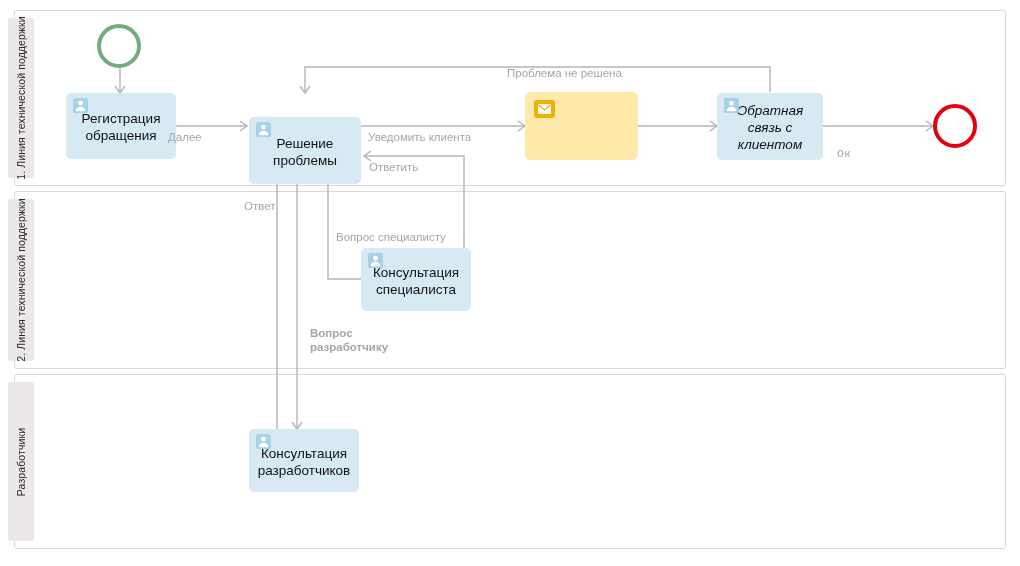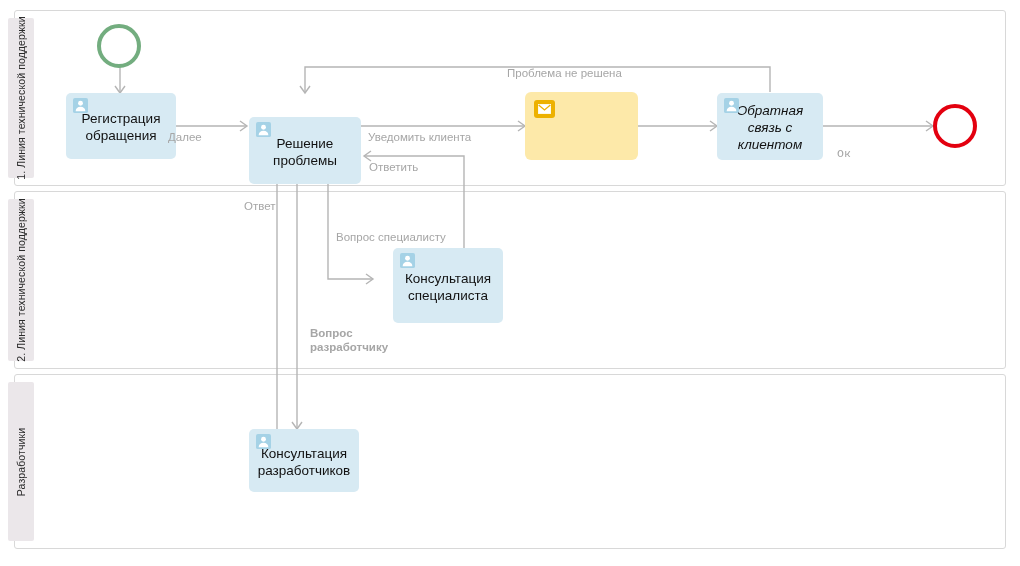--- a/index.html
+++ b/index.html
@@ -191,21 +191,21 @@
       <svg viewBox="0 0 16 16" width="15" height="15">
         <rect x="0" y="0" width="16" height="16" rx="2" fill="#a5d2e6"></rect>
         <circle cx="8" cy="5.6" r="2.6" fill="#ffffff"></circle>
         <path d="M2.8 14.2c0-3.1 2.3-4.8 5.2-4.8s5.2 1.7 5.2 4.8z" fill="#ffffff"></path>
       </svg>
     </span>
     <span class="t-label">Обратная связь
 с клиентом</span>
   </div>
 
-  <div class="task" style="left:393px;top:248px;width:110px;height:75px;">
+  <div class="task" style="left:361px;top:248px;width:110px;height:63px;">
     <span class="user-icon">
       <svg viewBox="0 0 16 16" width="15" height="15">
         <rect x="0" y="0" width="16" height="16" rx="2" fill="#a5d2e6"></rect>
         <circle cx="8" cy="5.6" r="2.6" fill="#ffffff"></circle>
         <path d="M2.8 14.2c0-3.1 2.3-4.8 5.2-4.8s5.2 1.7 5.2 4.8z" fill="#ffffff"></path>
       </svg>
     </span>
     <span class="t-label">Консультация
 специалиста</span>
   </div>

